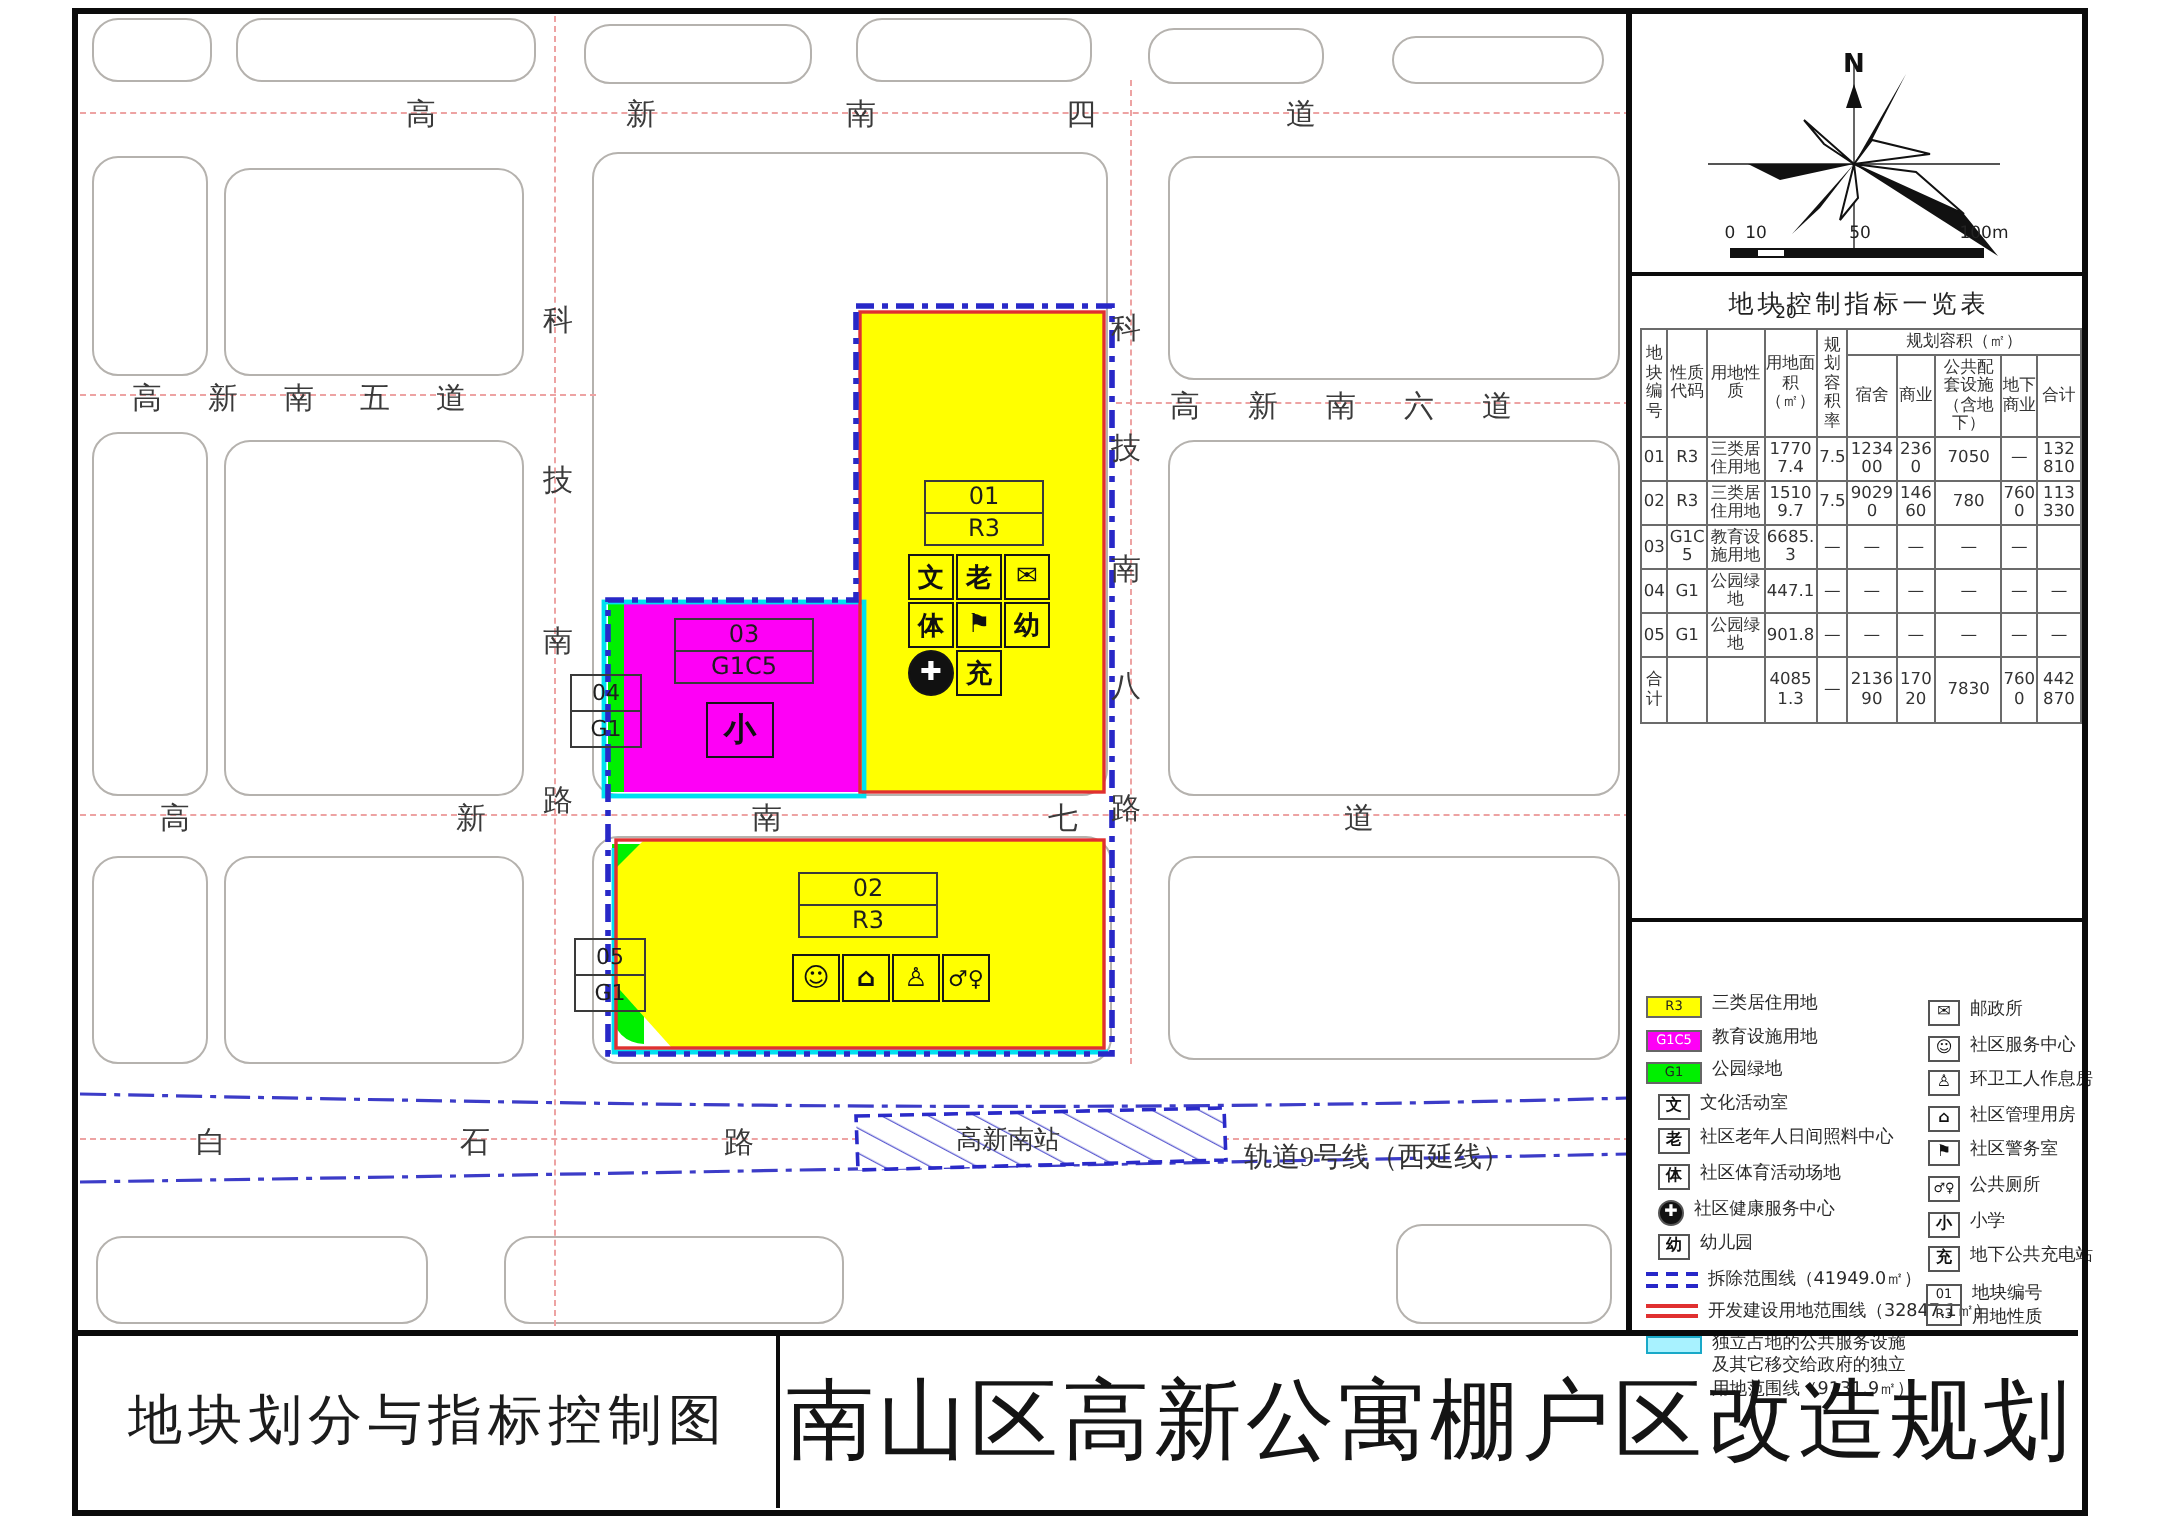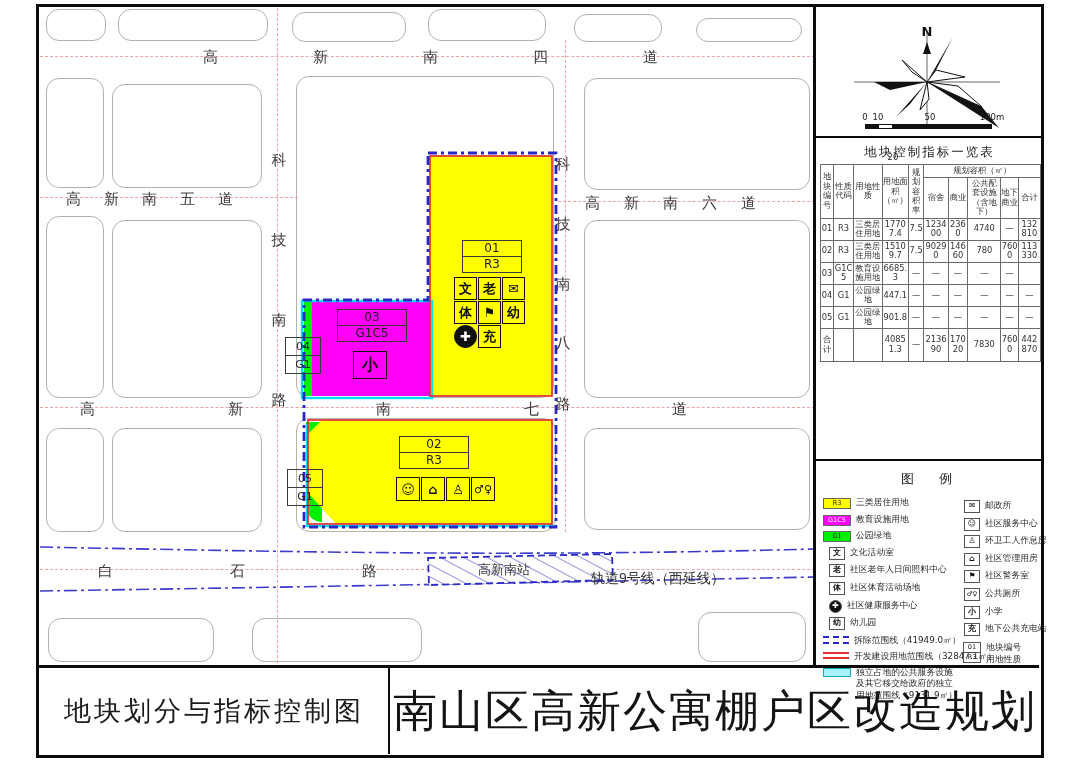--- a/index.html
+++ b/index.html
@@ -125,21 +125,21 @@
 
     <div class="street" style="left:203px;top:48px;letter-spacing:95px;">高新南四道</div>
     <div class="street" style="left:66px;top:190px;letter-spacing:23px;">高新南五道</div>
     <div class="street" style="left:585px;top:194px;letter-spacing:24px;text-align:center;">高新南六道</div>
     <div class="street" style="left:80px;top:400px;letter-spacing:133px;">高新南七道</div>
     <div class="street" style="left:98px;top:562px;letter-spacing:117px;">白石路</div>
     <div class="street vert" style="left:269px;top:140px;letter-spacing:80px;">科技南路</div>
     <div class="street vert" style="left:553px;top:144px;letter-spacing:60px;">科技南八路</div>
 
     <div class="abs" style="left:478px;top:561px;font-size:13px;font-family:'DejaVu Serif',serif;color:#333;">高新南站</div>
-    <div class="abs" style="left:591px;top:570px;font-size:14px;font-family:Liberation Sans, sans-serif;color:#333;">轨道9号线（西延线）</div>
+    <div class="abs" style="left:622px;top:570px;font-size:14px;font-family:Liberation Serif, serif;color:#333;">轨道9号线（西延线）</div>
 
     <div class="plbl" style="left:462px;top:240px;width:58px;">
       <div class="r1">01</div>
       <div>R3</div>
     </div>
     <div class="plbl" style="left:337px;top:309px;width:68px;">
       <div class="r1">03</div>
       <div>G1C5</div>
     </div>
     <div class="plbl" style="left:399px;top:436px;width:68px;">
@@ -231,21 +231,21 @@
         <td>合计</td>
       </tr>
       <tr>
         <td>01</td>
         <td>R3</td>
         <td>三类居住用地</td>
         <td>17707.4</td>
         <td>7.5</td>
         <td>123400</td>
         <td>2360</td>
-        <td>4740</td>
+        <td>7050</td>
         <td>—</td>
         <td>132810</td>
       </tr>
       <tr>
         <td>02</td>
         <td>R3</td>
         <td>三类居住用地</td>
         <td>15109.7</td>
         <td>7.5</td>
         <td>90290</td>
@@ -299,21 +299,20 @@
         <td>213690</td>
         <td>17020</td>
         <td>7830</td>
         <td>7600</td>
         <td>442870</td>
       </tr>
     </tbody>
       </table>
   </div>
 
-  <div class="panel-title" style="left:815px;top:470px;width:229px;font-size:13px;letter-spacing:6px;">图　例</div>
   <div class="abs" style="left:823px;top:497px;width:138px;">
     <div class="lg-row">
       <div class="lg-swatch" style="background:#ffff00;">R3</div>
       <div class="lg-lbl">三类居住用地</div>
     </div>
     <div class="lg-row">
       <div class="lg-swatch" style="background:#fe00f6;color:#fff;">G1C5</div>
       <div class="lg-lbl">教育设施用地</div>
     </div>
     <div class="lg-row">

